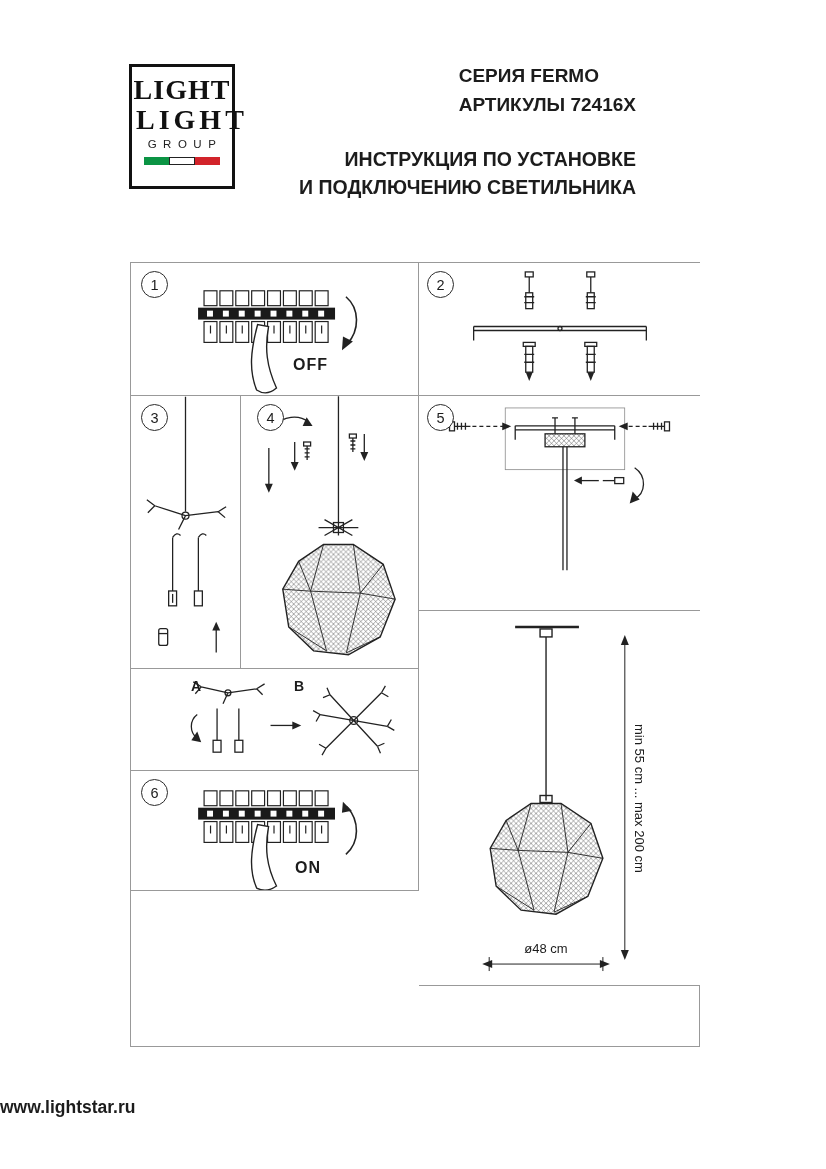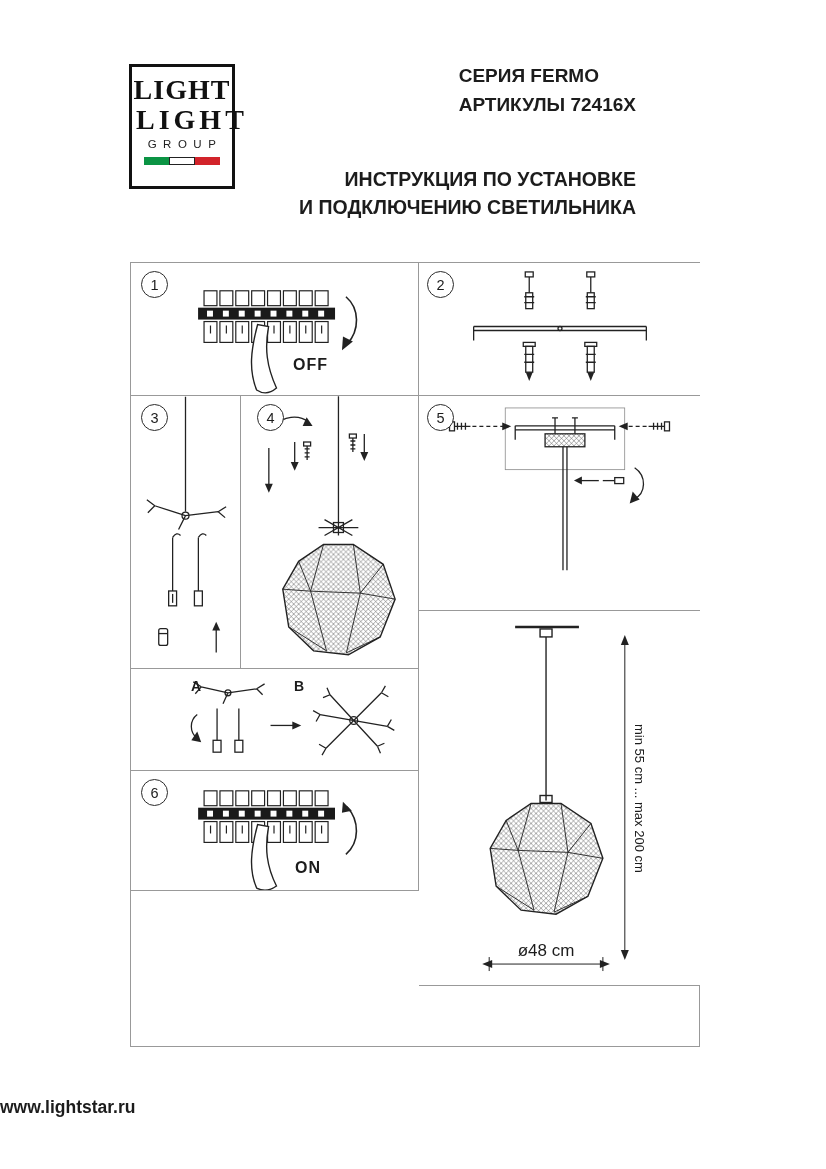--- a/index.html
+++ b/index.html
@@ -13,21 +13,21 @@
   .logo-word.star { letter-spacing:4px; text-indent:4px; }
   .logo-group { font-size:11.5px; letter-spacing:6.5px; text-indent:6px; margin-top:3px; color:#222; }
   .logo-flag { margin:7px auto 0; width:76px; height:8px; display:flex; }
   .logo-flag span { flex:1; height:100%; }
   .fl-g { background:#0b9444; }
   .fl-w { background:#fff; border:1.5px solid #222; }
   .fl-r { background:#d2232a; }
 
   
   .hdr-series { position:absolute; right:126px; top:61px; font-weight:bold; font-size:19px; line-height:29px; }
-  .hdr-title  { position:absolute; right:126px; top:145px; text-align:right; font-weight:bold; font-size:19.5px; line-height:28px;margin-top:20px; }
+  .hdr-title  { position:absolute; right:126px; top:145px; text-align:right; font-weight:bold; font-size:19.5px; line-height:28px; }
 
   
   .grid { position:absolute; left:130px; top:262px; width:570px; height:785px; border:1px solid #999; }
   .panel { position:absolute; overflow:hidden; background:#fff; }
   .br { border-right:1px solid #999; }
   .bb { border-bottom:1px solid #999; }
   .p1   { left:0;     top:0;     width:288px; height:133px; }
   .p2   { left:288px; top:0;     width:281px; height:133px; }
   .p3   { left:0;     top:133px; width:110px; height:273px; }
   .p4   { left:110px; top:133px; width:178px; height:273px; }
@@ -39,21 +39,21 @@
   .pnotes{ left:0;    top:723px; width:569px; height:60px; padding:12px 0 0 25px; font-size:13px; line-height:22px; }
 
   .draw { position:absolute; left:0; top:0; width:100%; height:100%; }
   .step-badge { position:absolute; width:27px; height:27px; border:1.5px solid #2b2b2b; border-radius:50%; font-size:14.5px;
                 display:flex; align-items:center; justify-content:center; background:#fff; z-index:2; }
   .lbl { position:absolute; font-size:16px; font-weight:600; letter-spacing:1px; z-index:2;text-align:right; }
   .ab-lbl { position:absolute; font-size:14px; font-weight:bold; z-index:2; }
   .article-num { position:absolute; font-size:12.5px; letter-spacing:0.5px; }
   .qr { position:absolute; width:48px; height:48px; }
   .dim-v { position:absolute; left:213px; top:30px; height:314px; writing-mode:vertical-rl; text-align:center; font-size:13px; white-space:nowrap; }
-  .dim-d { position:absolute; left:77px; top:330px; width:100px; text-align:center; font-size:17px; }
+  .dim-d { position:absolute; left:77px; top:330px; width:100px; text-align:center; font-size:13px; }
   .footer { position:absolute; left:0; top:1097px; width:100%; text-align:left; font-weight:bold; font-size:17.5px; }
 </style>
 </head>
 <body>
 
 <svg width="0" height="0" style="position:absolute" aria-hidden="true">
   <defs>
     <pattern id="xh" width="5" height="5" patternUnits="userSpaceOnUse">
       <path d="M0,5 L5,0 M0,0 L5,5" stroke="#555" stroke-width="0.5" fill="none"></path>
     </pattern>

